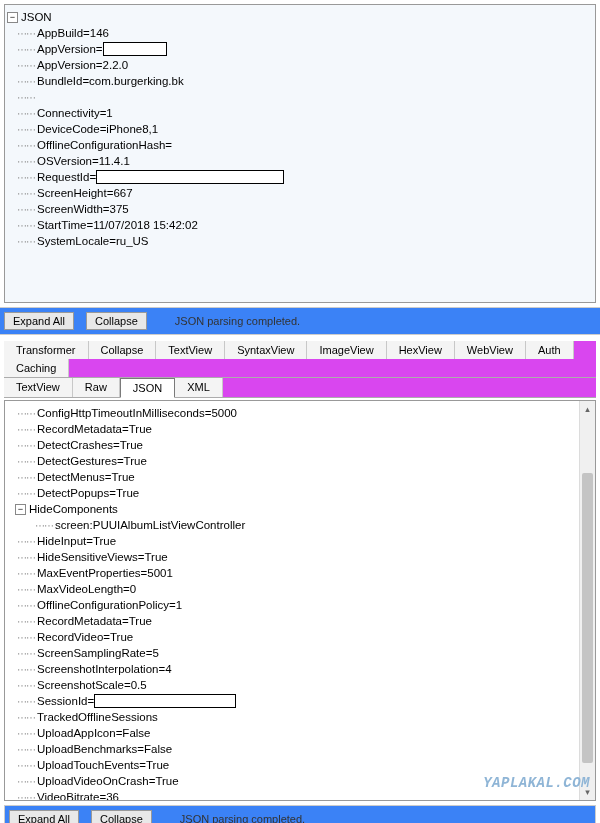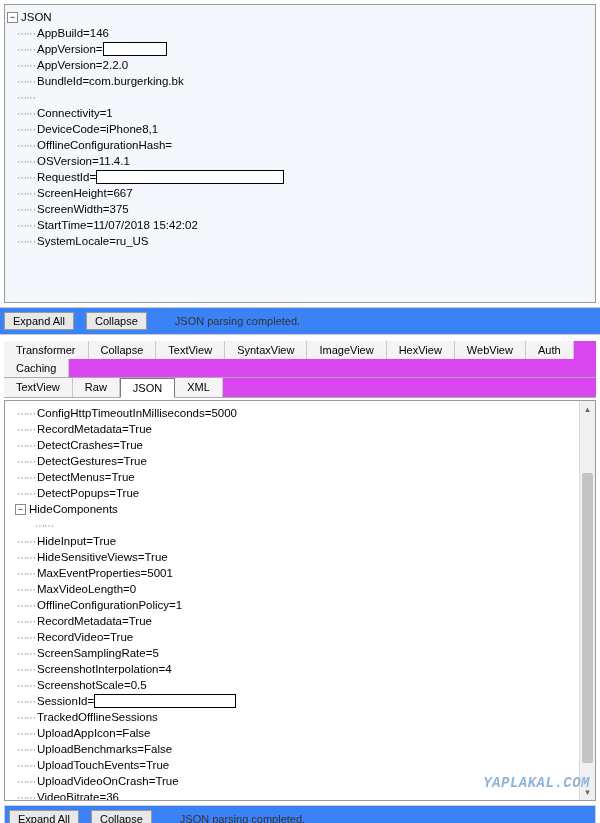--- a/index.html
+++ b/index.html
@@ -171,20 +171,21 @@
           <span class="kv">DetectPopups=True</span>
         </div>
         <div class="tree-row">
           <span class="ind" style="width:8px"></span>
           <span class="expander">−</span>
           <span class="kv">HideComponents</span>
         </div>
         <div class="tree-row">
           <span class="ind" style="width:28px"></span>
           <span class="dots">⋯⋯</span>
+          <span class="kv">screen:PUUIAlbumListViewController</span>
         </div>
         <div class="tree-row">
           <span class="ind" style="width:10px"></span>
           <span class="dots">⋯⋯</span>
           <span class="kv">HideInput=True</span>
         </div>
         <div class="tree-row">
           <span class="ind" style="width:10px"></span>
           <span class="dots">⋯⋯</span>
           <span class="kv">HideSensitiveViews=True</span>

